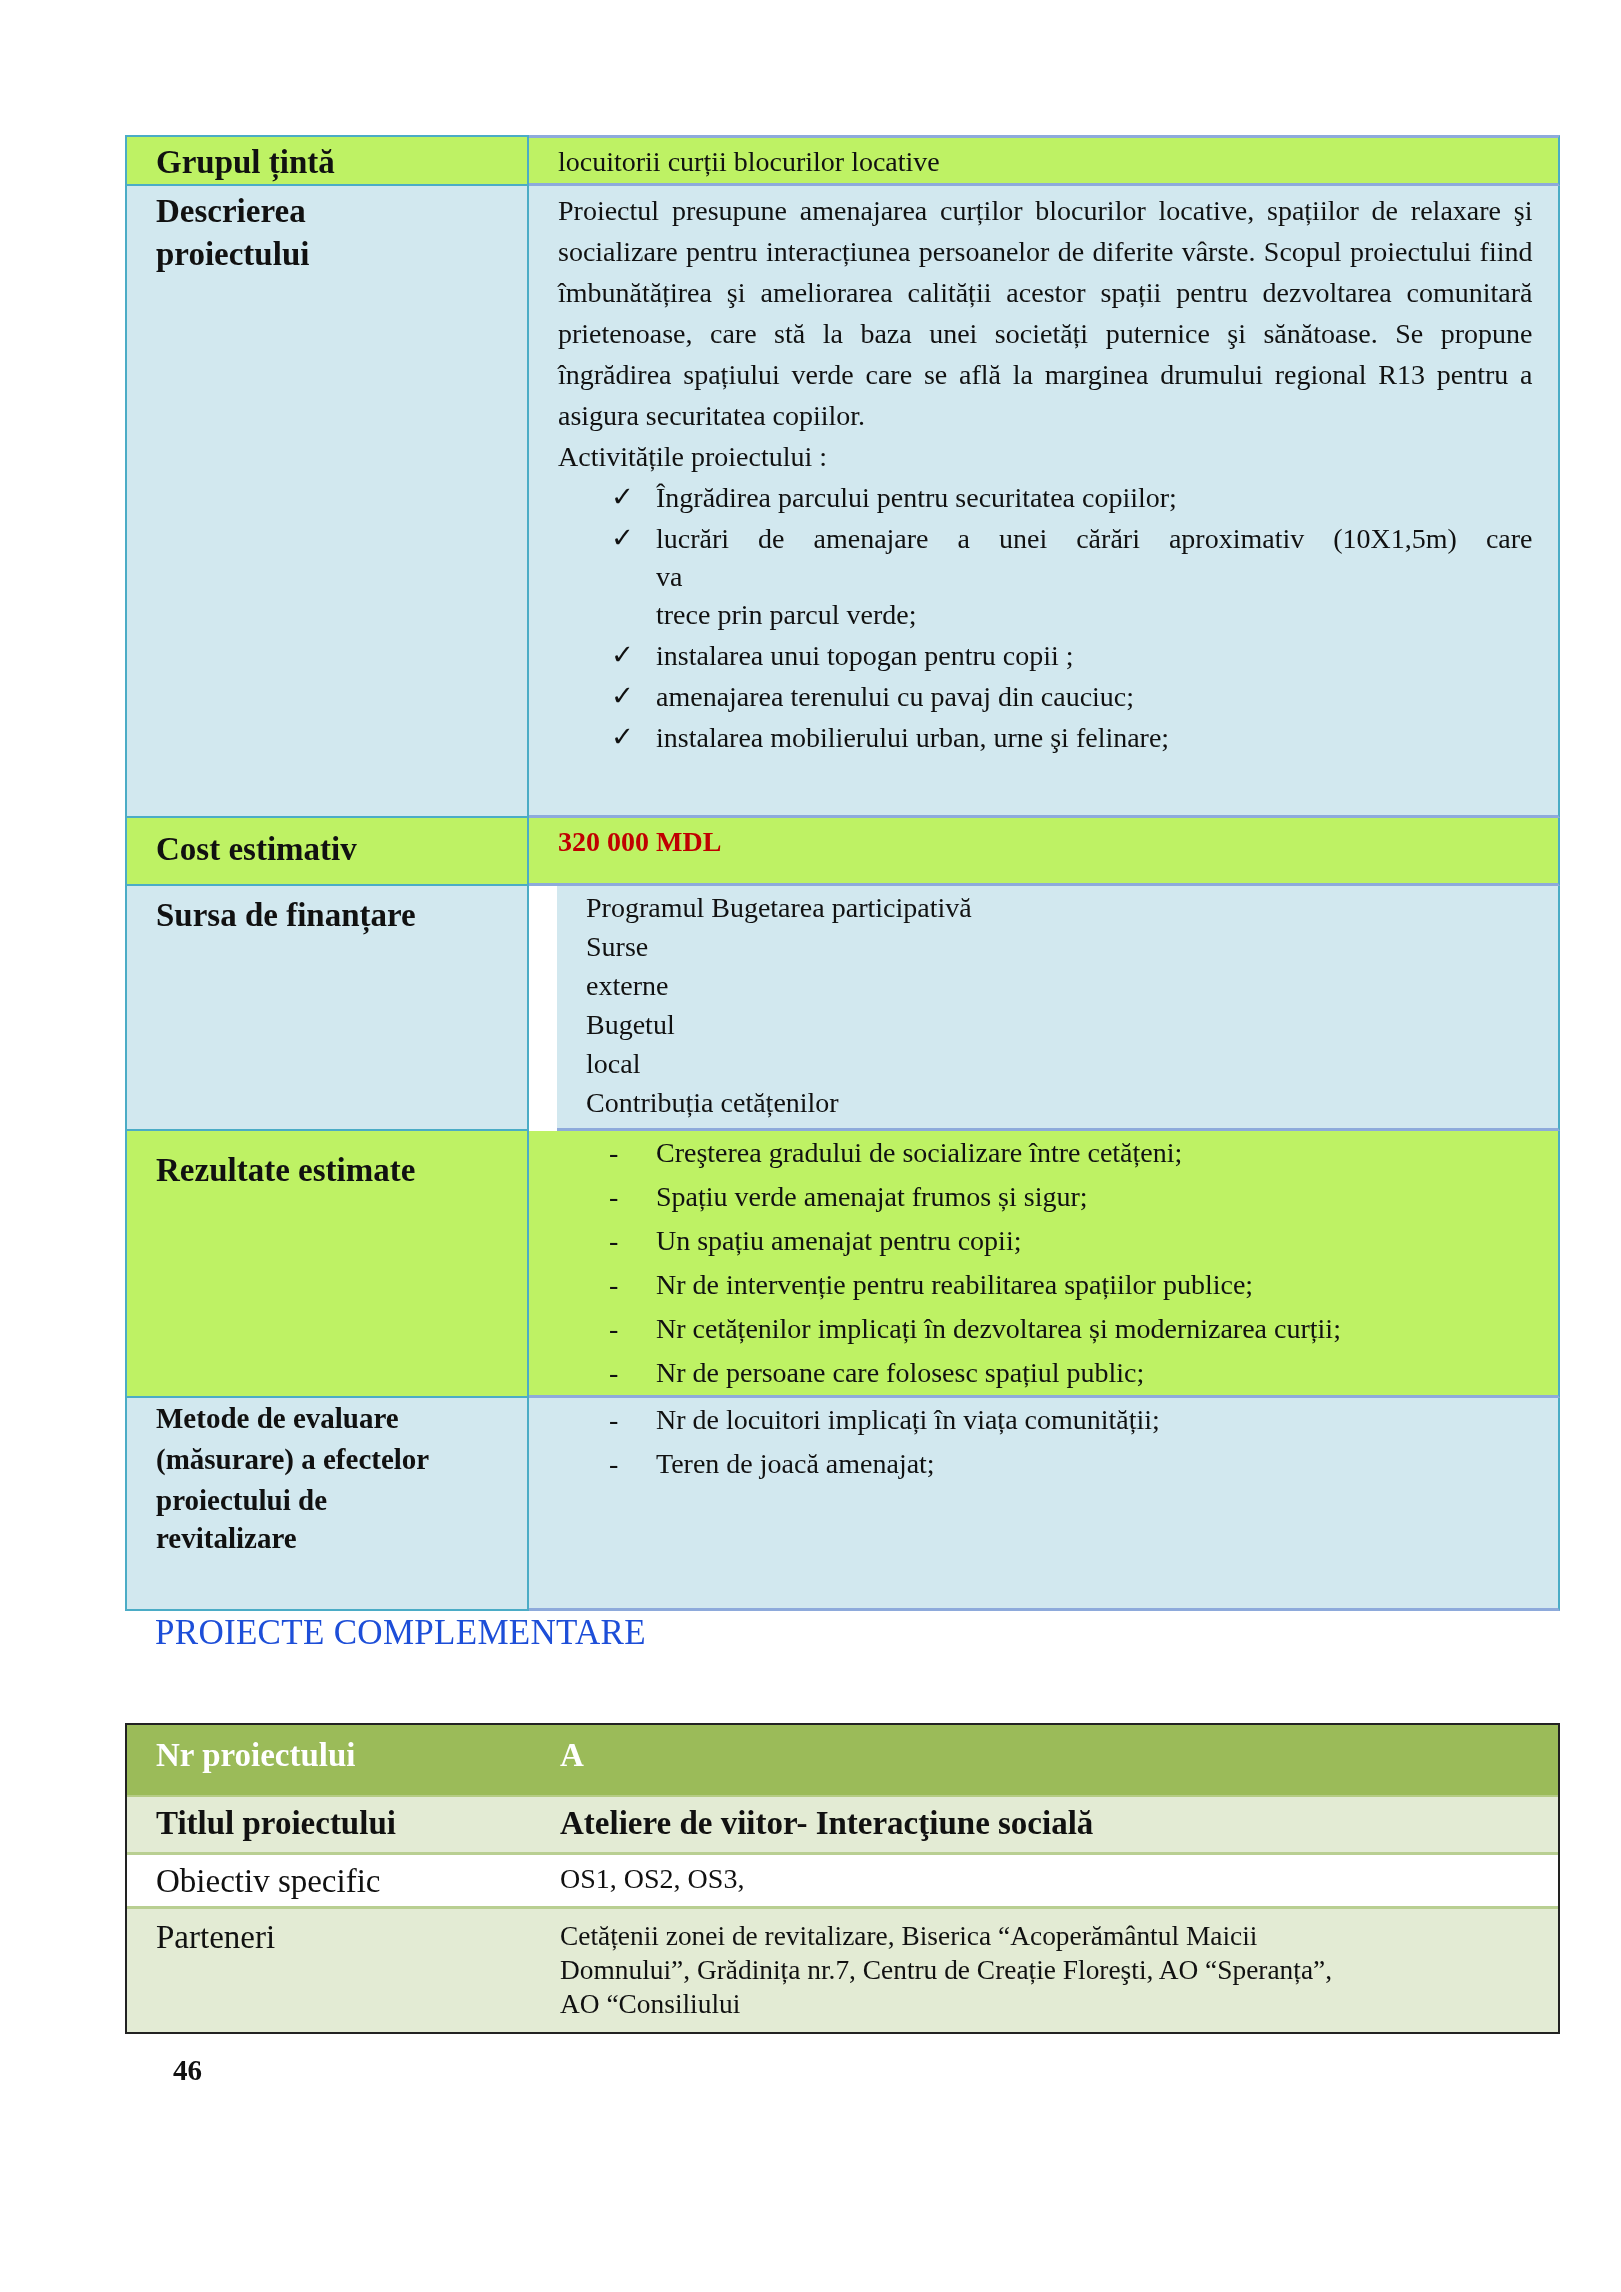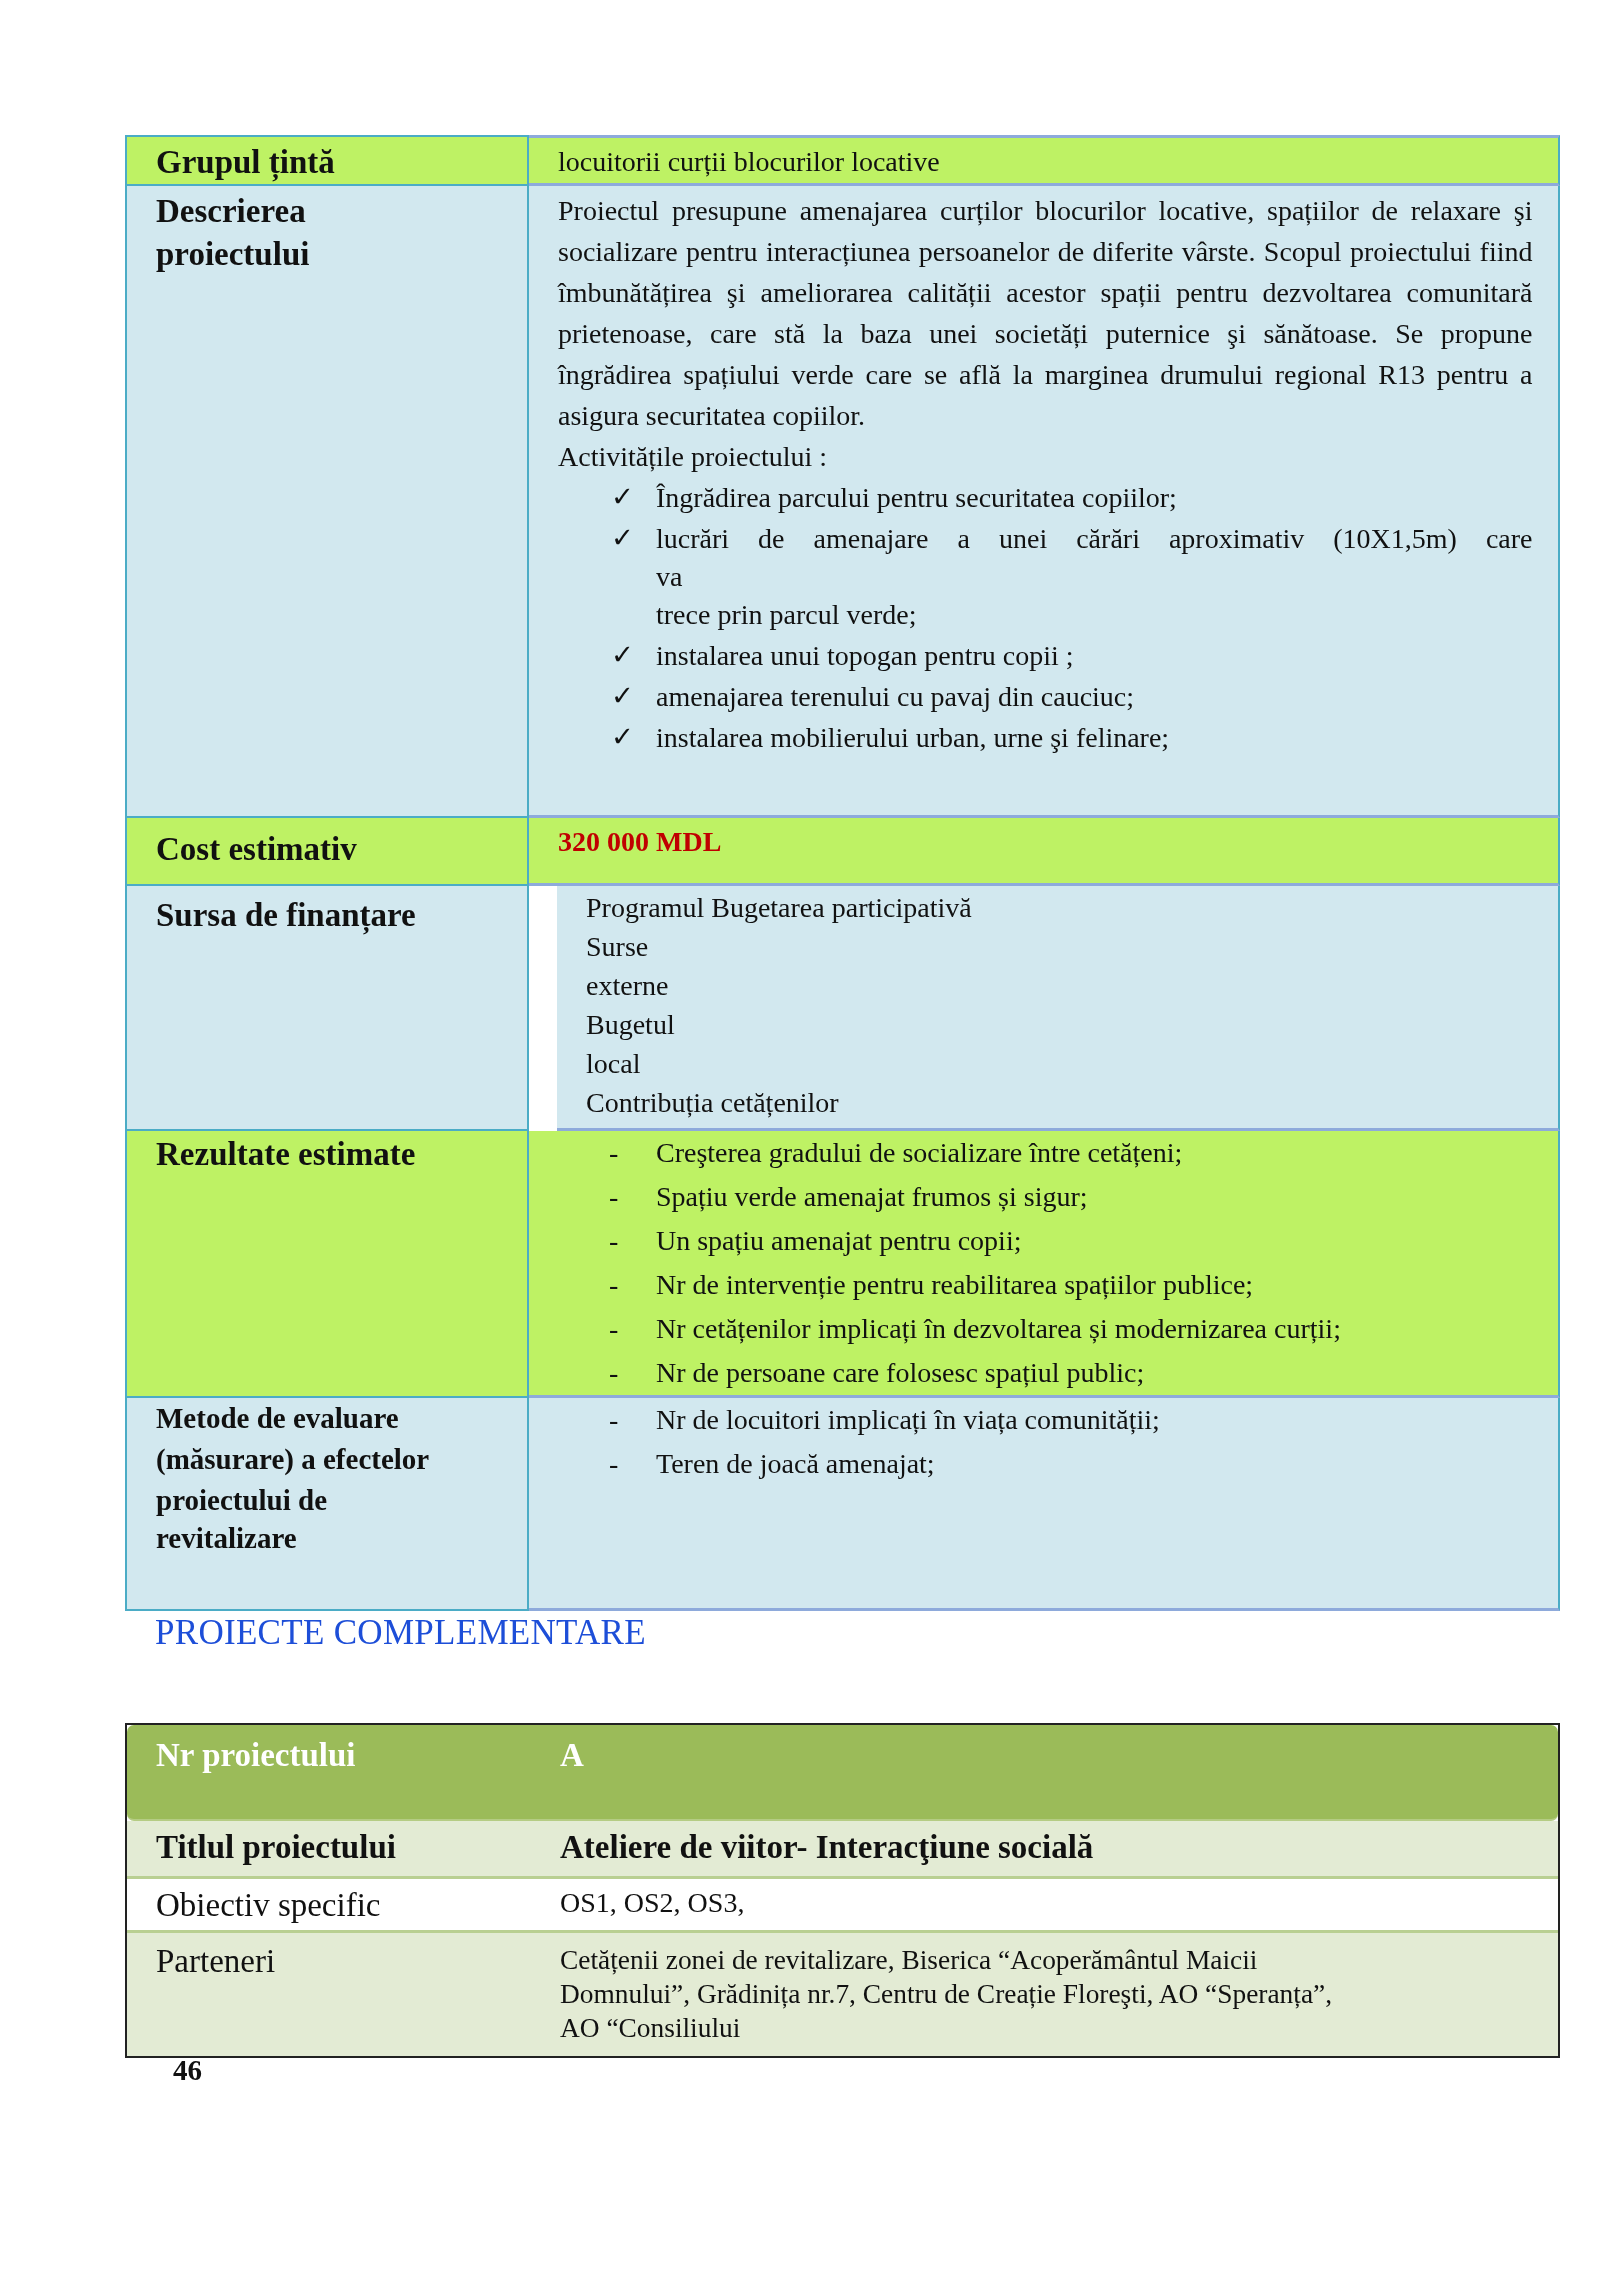--- a/index.html
+++ b/index.html
@@ -49,21 +49,21 @@
   }
 
   
   .t2 {
     position: absolute; left: 125px; top: 1723px; width: 1435px;
     border: 2px solid #222;
   }
   .t2 .row { display: flex; }
   .t2 .lab { width: 404px; flex: 0 0 404px; padding-left: 29px; font-weight: normal; font-size: 33px; }
   .t2 .val { flex: 1; padding-left: 29px; padding-right: 29px; font-size: 28px; }
-  .t2 .hdr { background: #9bbb59; color: #ffffff; height: 96px; border-bottom: 2.9px solid #b5cc84; border-radius: 7px; }
+  .t2 .hdr { background: #9bbb59; color: #ffffff; height: 72px; border-bottom: 2.9px solid #b5cc84; }
   .t2 .hdr .lab, .t2 .hdr .val { padding-top: 11.8px; font-size: 33px; font-weight: bold; }
   .t2 .r-title { background: #e3ebd4; height: 58px; border-bottom: 3.9px solid #b9cf92; }
   .t2 .r-title .lab, .t2 .r-title .val { padding-top: 7.8px; font-weight: bold; font-size: 33px; }
   .t2 .r-obj { background: #ffffff; height: 54px; border-bottom: 3.9px solid #b9cf92; }
   .t2 .r-obj .lab { padding-top: 7.8px; }
   .t2 .r-obj .val { padding-top: 7.8px; }
   .t2 .r-part { background: #e3ebd4; height: 123px; }
   .t2 .r-part .lab { padding-top: 9.8px; }
   .t2 .r-part .val { padding-top: 9.8px; line-height: 34px; font-size: 27.4px; }
 
@@ -133,21 +133,21 @@
       <div>Programul Bugetarea participativă</div>
       <div>Surse</div>
       <div>externe</div>
       <div>Bugetul</div>
       <div>local</div>
       <div>Contribuția cetățenilor</div>
     </div>
   </div>
 
   <div class="row" style="height:267px;">
-    <div class="lab bg-white" style="padding-top:2px;">Rezultate estimate</div>
+    <div class="lab bg-white" style="padding-top:18px;">Rezultate estimate</div>
     <div class="val bg-white" style="padding-top:0;">
       <ul class="dash-list">
         <li>
             <span class="mk">-</span>
             <span class="tx">Creşterea gradului de socializare între cetățeni;</span>
           </li>
         <li>
             <span class="mk">-</span>
             <span class="tx">Spațiu verde amenajat frumos și sigur;</span>
           </li>

